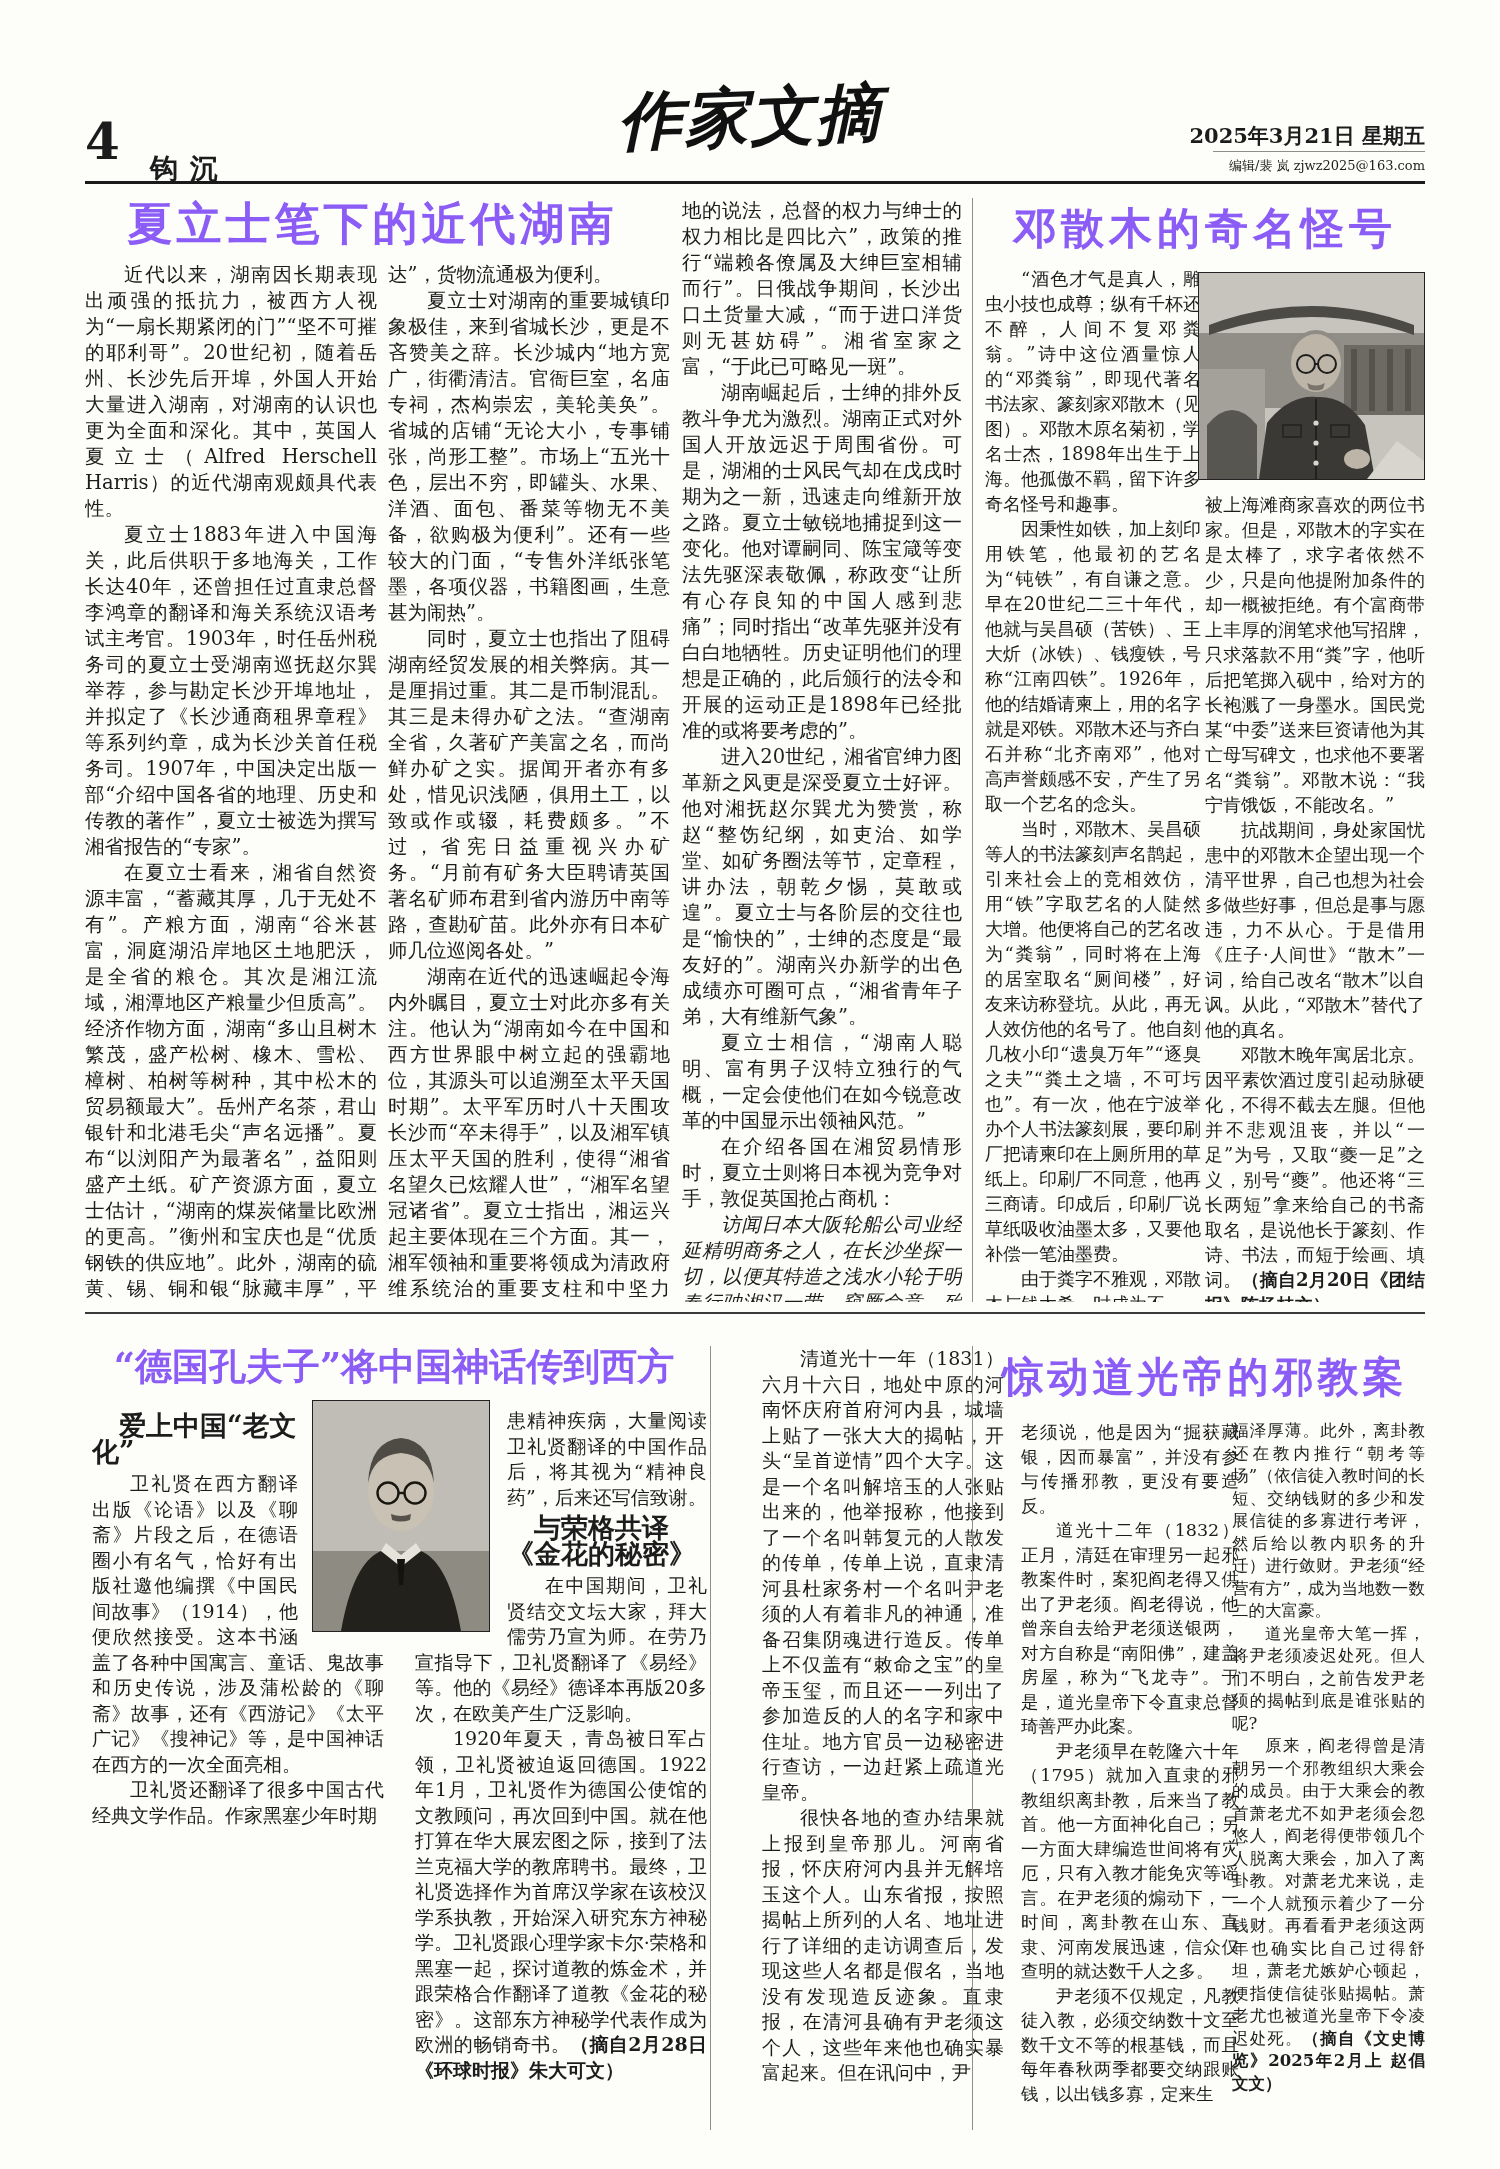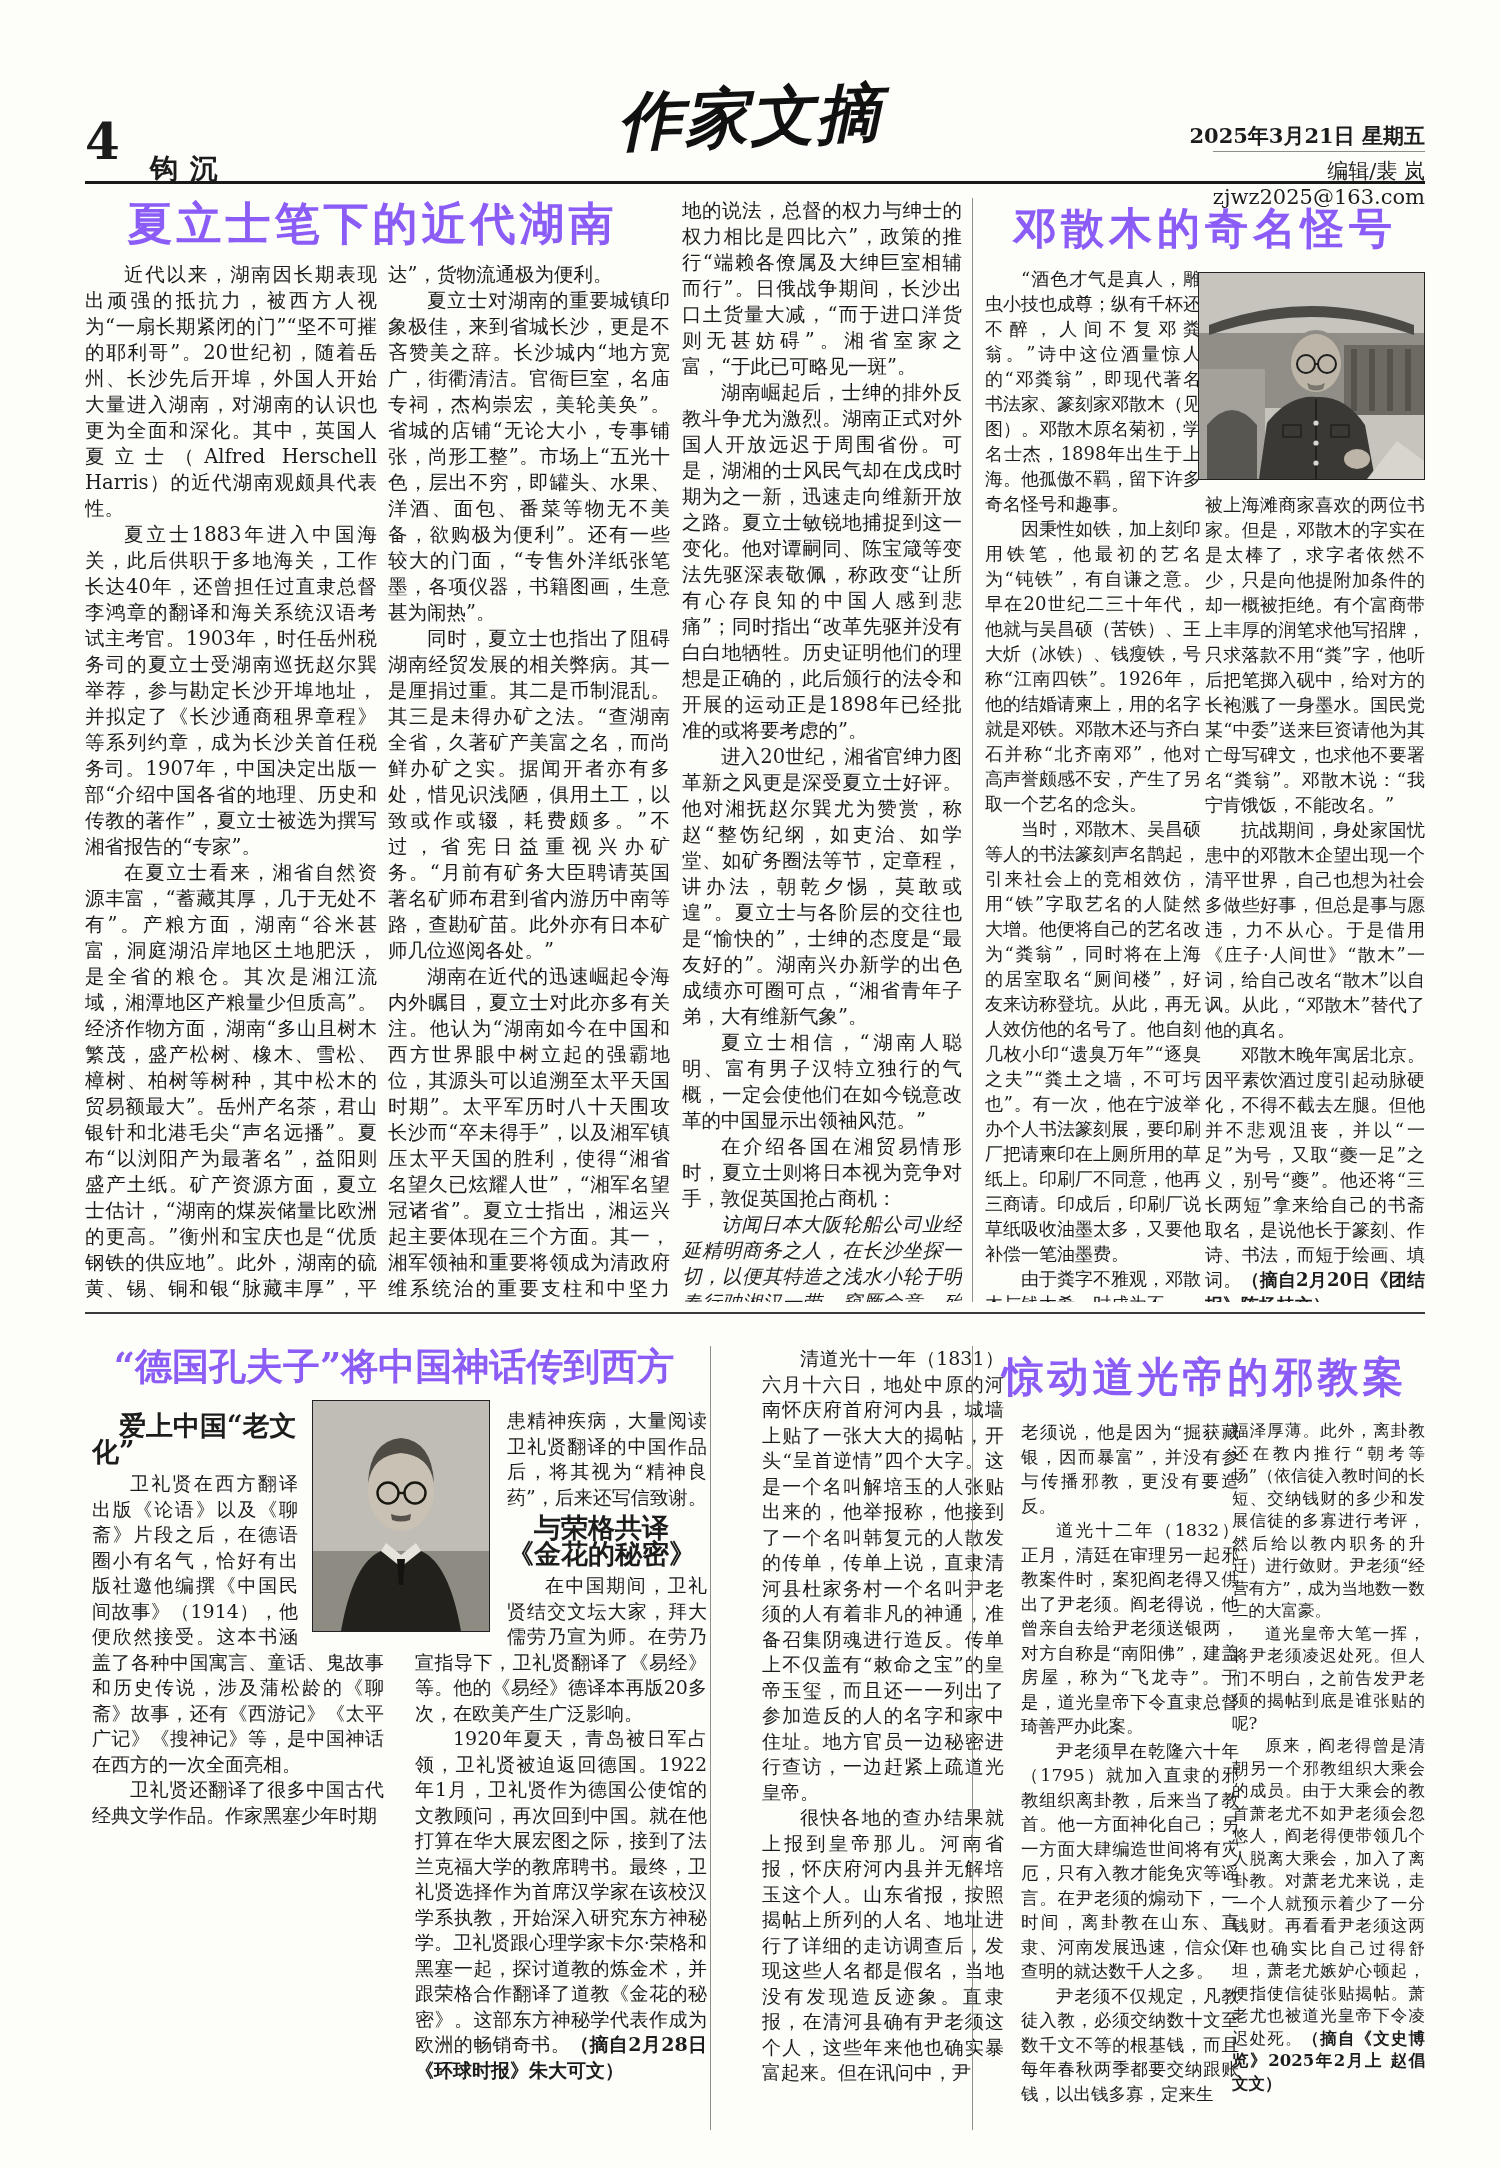--- a/index.html
+++ b/index.html
@@ -7,21 +7,21 @@
         font-family:"DejaVu Serif","Liberation Serif",serif;color:#1c1c1c;overflow:hidden;}
   .rule{position:absolute;background:#1a1a1a;}
   .hairline{position:absolute;background:#8f8f8a;}
   .pageno{position:absolute;left:85px;top:112px;font-size:50px;font-weight:bold;}
   .section{position:absolute;left:150px;top:122px;font-size:28px;font-weight:bold;letter-spacing:12px;margin-top:28px;}
   .masthead{position:absolute;left:600px;top:74px;width:300px;text-align:center;
             font-size:64px;font-weight:bold;font-style:italic;transform:rotate(-2deg);
             letter-spacing:2px;color:#111;}
   .date{position:absolute;left:1120px;top:122px;width:305px;text-align:right;
         font-size:21px;font-weight:bold;}
-  .editor{position:absolute;left:1120px;top:157px;width:305px;text-align:right;font-size:21px;}
+  .editor{position:absolute;left:1120px;top:157px;width:305px;text-align:right;font-size:13px;}
   .headline{position:absolute;font-weight:bold;text-align:center;color:#8b5cf6;white-space:nowrap;}
   .h1a{left:85px;top:194px;width:575px;font-size:45px;letter-spacing:4px;}
   .h2a{left:985px;top:200px;width:440px;font-size:43px;letter-spacing:5px;}
   .h3a{left:85px;top:1342px;width:618px;font-size:37px;letter-spacing:0px;}
   .h4a{left:985px;top:1350px;width:440px;font-size:41px;letter-spacing:4px;}
   .col{position:absolute;text-align:justify;overflow:hidden;}
   .col p{margin:0;text-indent:2em;}
   .col p.cont{text-indent:0;}
   .fs-a1{font-size:19.5px;line-height:26px;}
   .fs-a2{font-size:18px;line-height:25px;}

